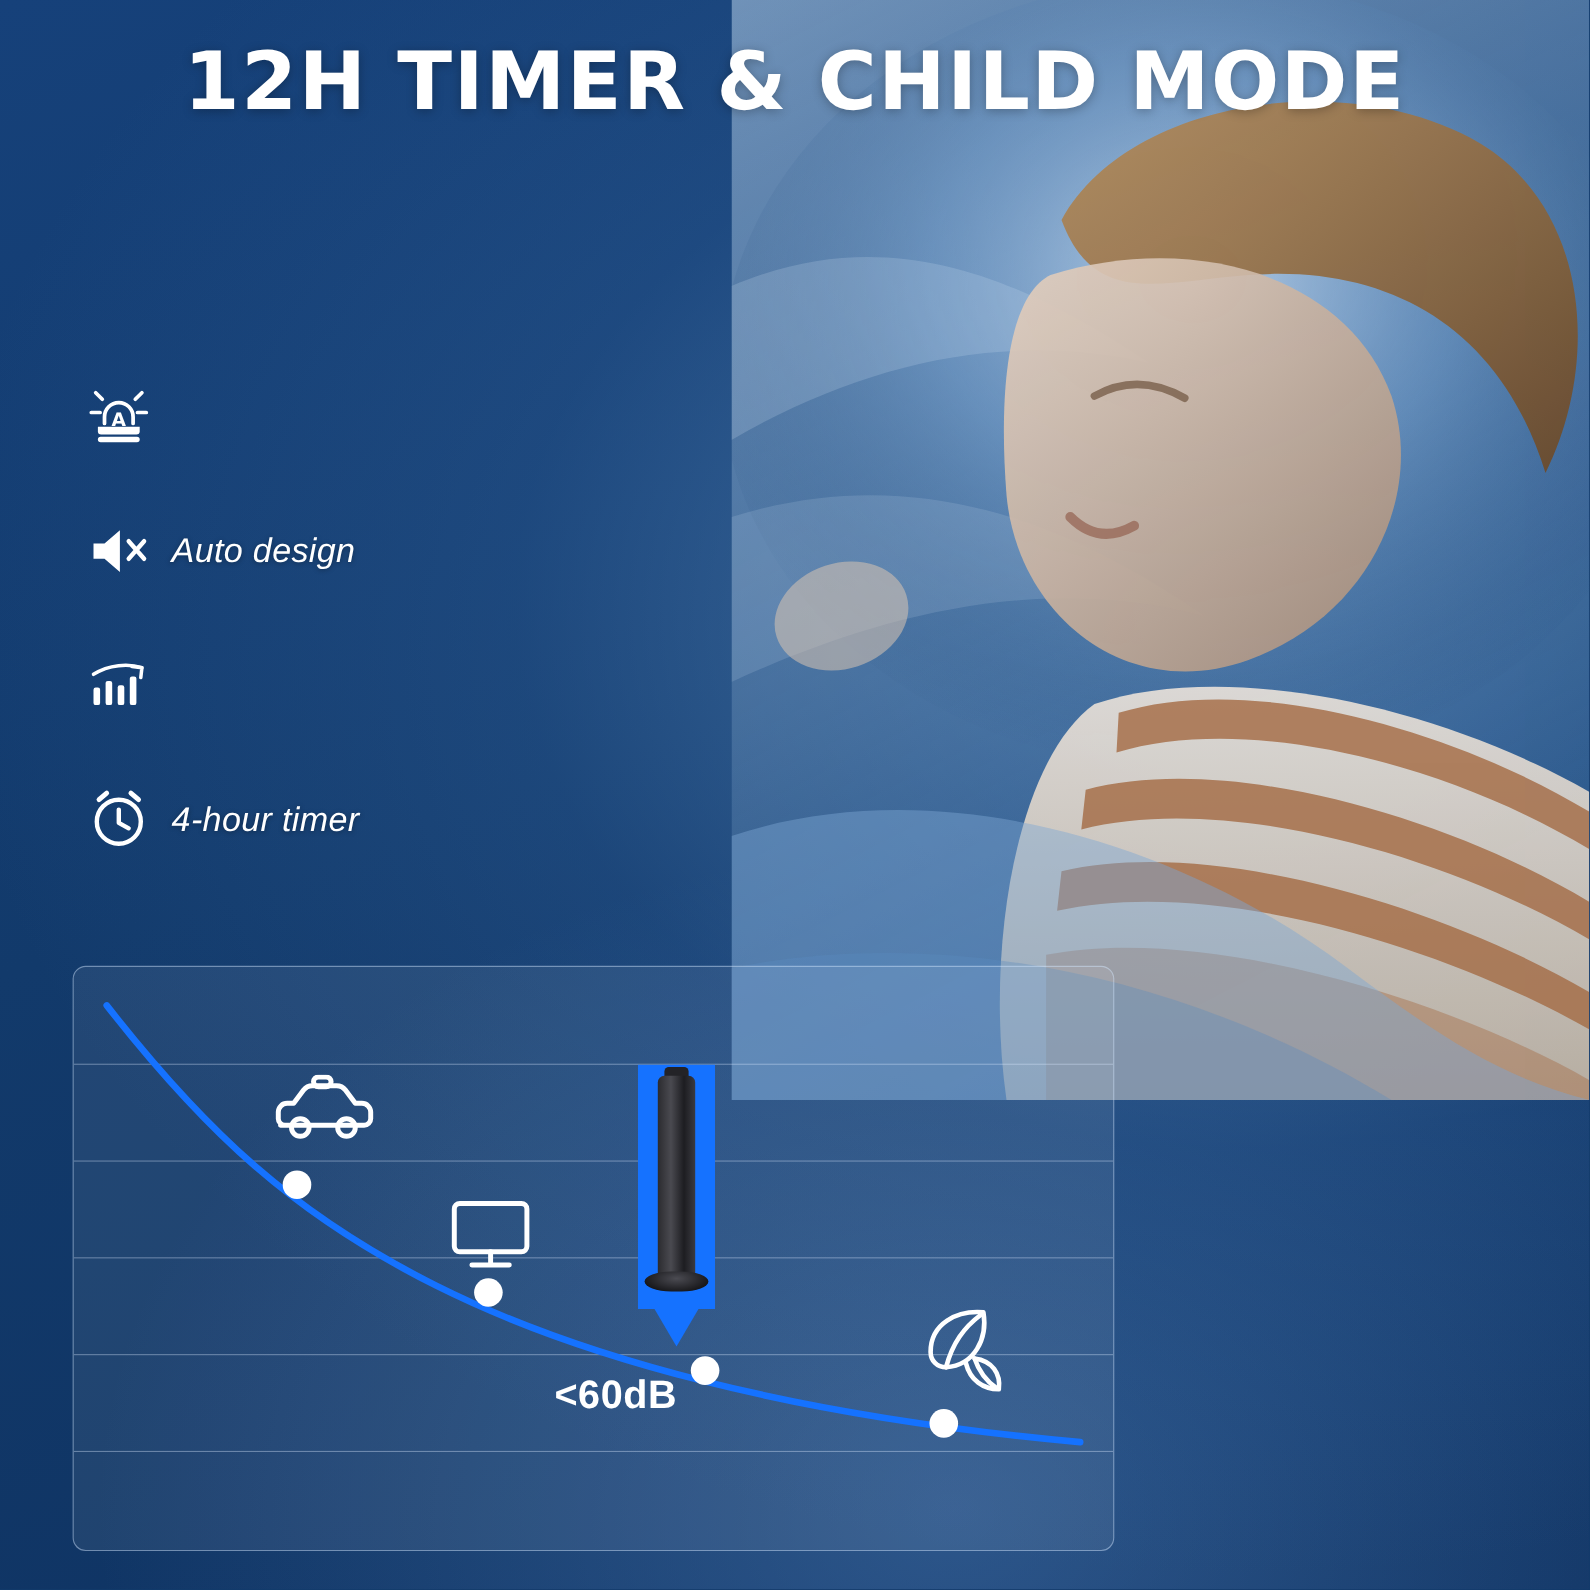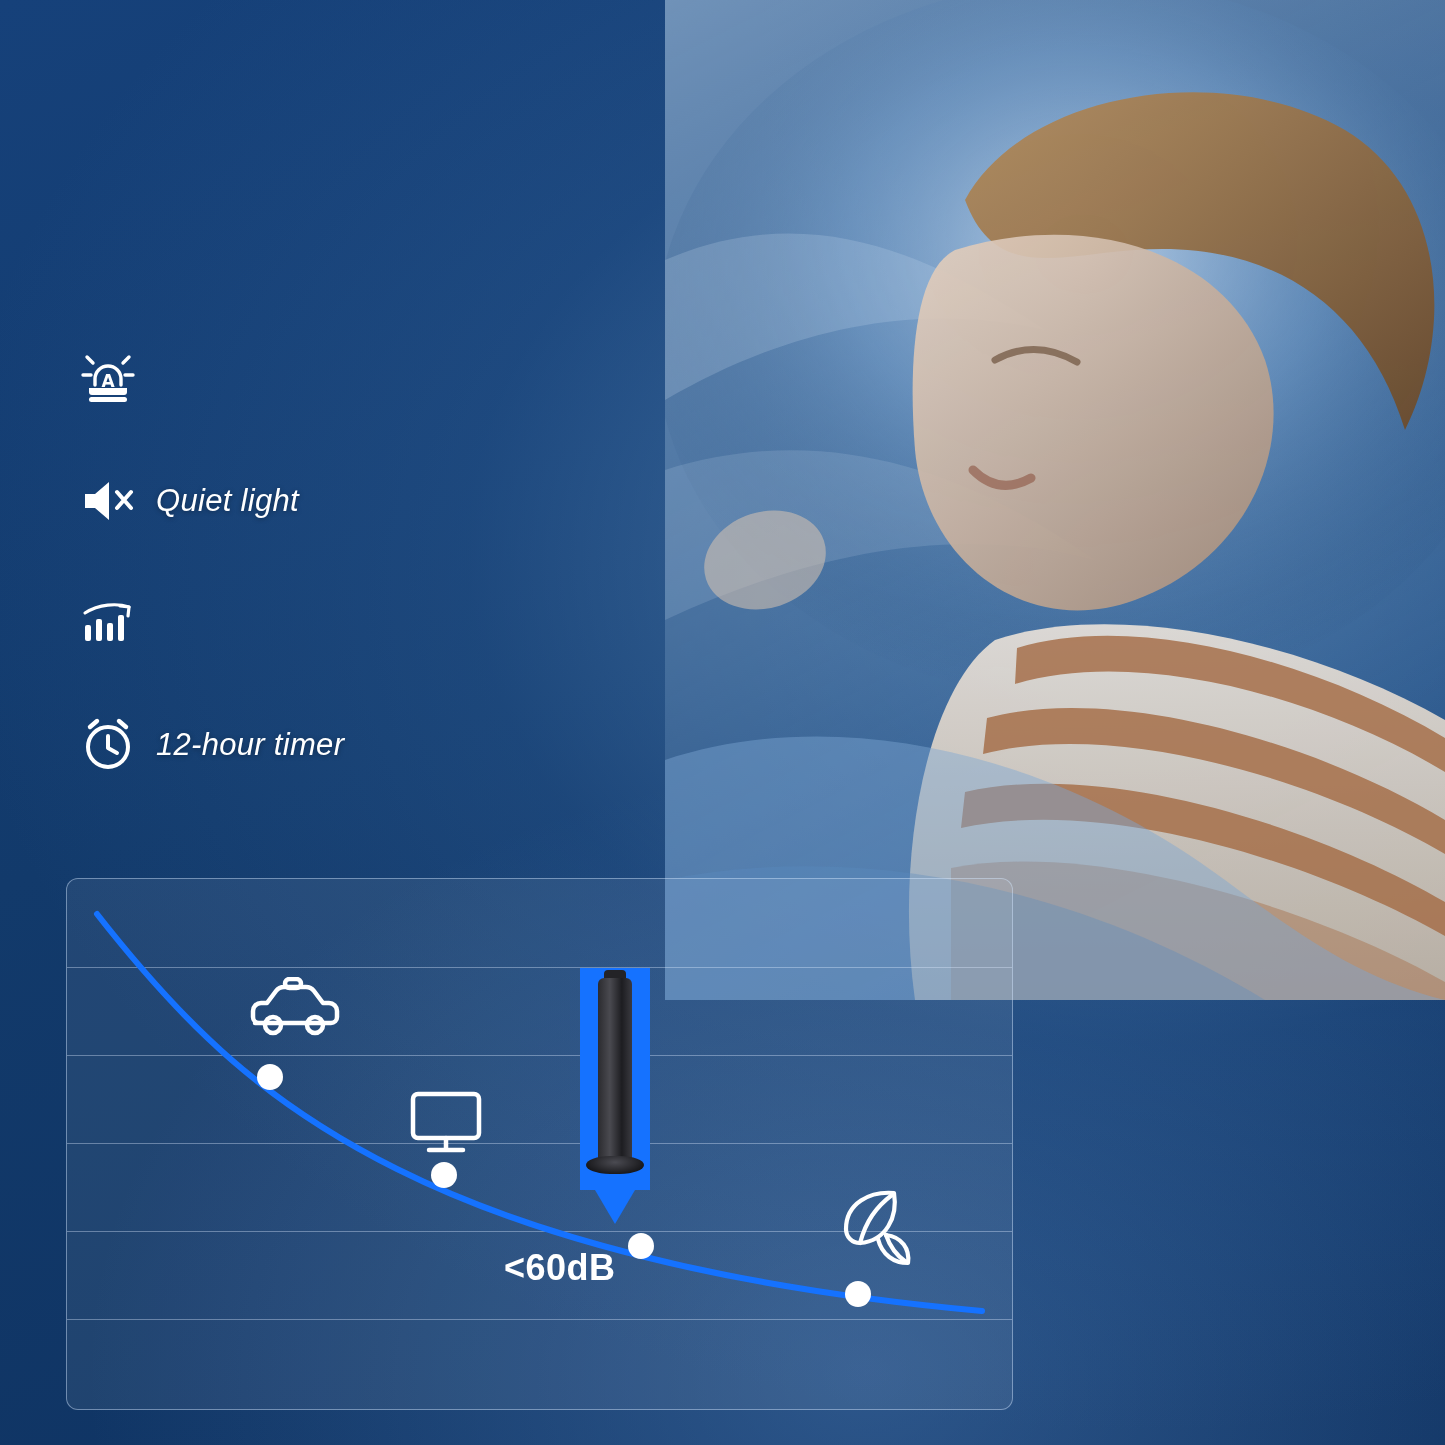--- a/index.html
+++ b/index.html
@@ -148,20 +148,21 @@
         <path d="M286 868 C430 840 650 908 780 982 L780 1000 L286 1000 Z" opacity="0.55"></path>
       </g>
 
       <path d="M0 760 C180 700 400 760 560 880 C640 940 700 980 780 1000 L0 1000 Z" fill="#7fa8d4" opacity="0.45"></path>
       <path d="M0 880 C200 840 420 890 600 1000 L0 1000 Z" fill="#5d8cc0" opacity="0.35"></path>
 
       <ellipse cx="100" cy="560" rx="62" ry="48" fill="#dcc6b2" opacity="0.55" transform="rotate(-18 100 560)"></ellipse>
     </svg>
   </div>
 
+  <div class="headline">12H TIMER &amp; CHILD MODE</div>
 
   <div class="features">
 
     <div class="feature">
       <span class="ico">
         <svg width="58" height="56" viewBox="0 0 58 56">
           <g stroke="#ffffff" stroke-width="3.4" fill="none" stroke-linecap="round">
             <path d="M8 6 L14 12 M50 6 L44 12 M4 24 L12 24 M54 24 L46 24"></path>
             <path d="M13 44 h32 a3 3 0 0 0 3-3 v-4 h-38 v4 a3 3 0 0 0 3 3 z" fill="#ffffff" stroke="none"></path>
             <path d="M16 34 v-6 a13 13 0 0 1 26 0 v6"></path>
@@ -174,21 +175,21 @@
 
     <div class="feature">
       <span class="ico">
         <svg width="58" height="52" viewBox="0 0 58 52">
           <path d="M6 19 h10 L30 7 v38 L16 33 H6 z" fill="#ffffff"></path>
           <g stroke="#ffffff" stroke-width="4" stroke-linecap="round">
             <path d="M38 17 L52 33 M52 17 L38 33"></path>
           </g>
         </svg>
       </span>
-      <span class="label">Quiet light</span>
+      <span class="label">Auto design</span>
     </div>
 
     <div class="feature">
       <span class="ico">
         <svg width="58" height="52" viewBox="0 0 58 52">
           <g fill="#ffffff">
             <rect x="6" y="28" width="6" height="16" rx="2"></rect>
             <rect x="17" y="22" width="6" height="22" rx="2"></rect>
             <rect x="28" y="26" width="6" height="18" rx="2"></rect>
             <rect x="39" y="18" width="6" height="26" rx="2"></rect>
@@ -200,21 +201,21 @@
     </div>
 
     <div class="feature">
       <span class="ico">
         <svg width="58" height="58" viewBox="0 0 58 58">
           <circle cx="29" cy="31" r="20" fill="none" stroke="#ffffff" stroke-width="4"></circle>
           <path d="M29 20 v12 l9 5" fill="none" stroke="#ffffff" stroke-width="4" stroke-linecap="round" stroke-linejoin="round"></path>
           <path d="M11 11 l7 -6 M47 11 l-7 -6" stroke="#ffffff" stroke-width="4.4" stroke-linecap="round"></path>
         </svg>
       </span>
-      <span class="label">12-hour timer</span>
+      <span class="label">4-hour timer</span>
     </div>
 
   </div>
 
   <div class="panel">
     <div class="grid-line" style="top:88px;"></div>
     <div class="grid-line" style="top:176px;"></div>
     <div class="grid-line" style="top:264px;"></div>
     <div class="grid-line" style="top:352px;"></div>
     <div class="grid-line" style="top:440px;"></div>

